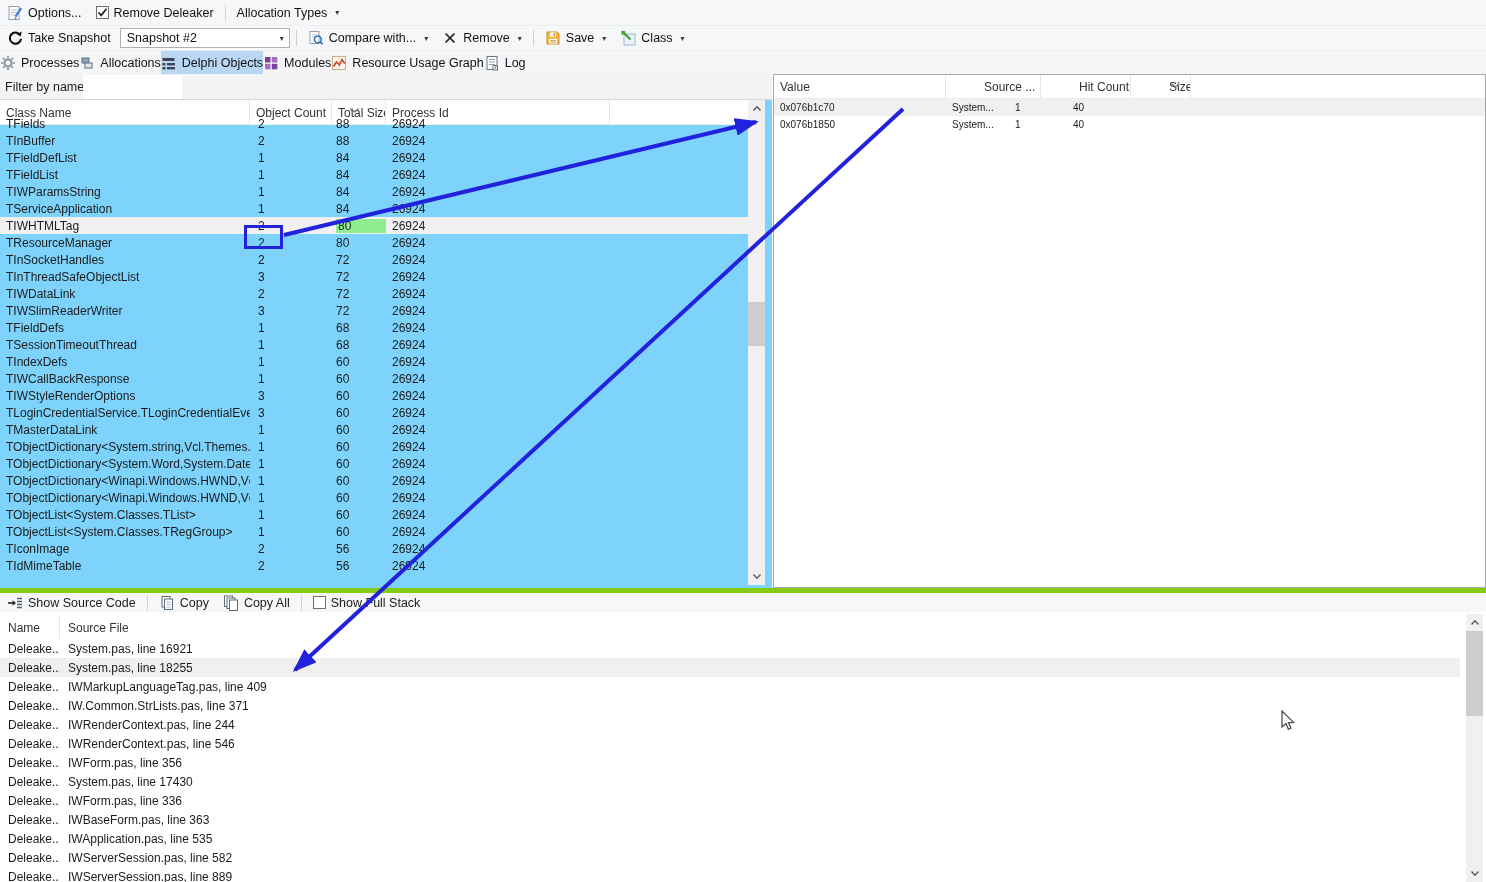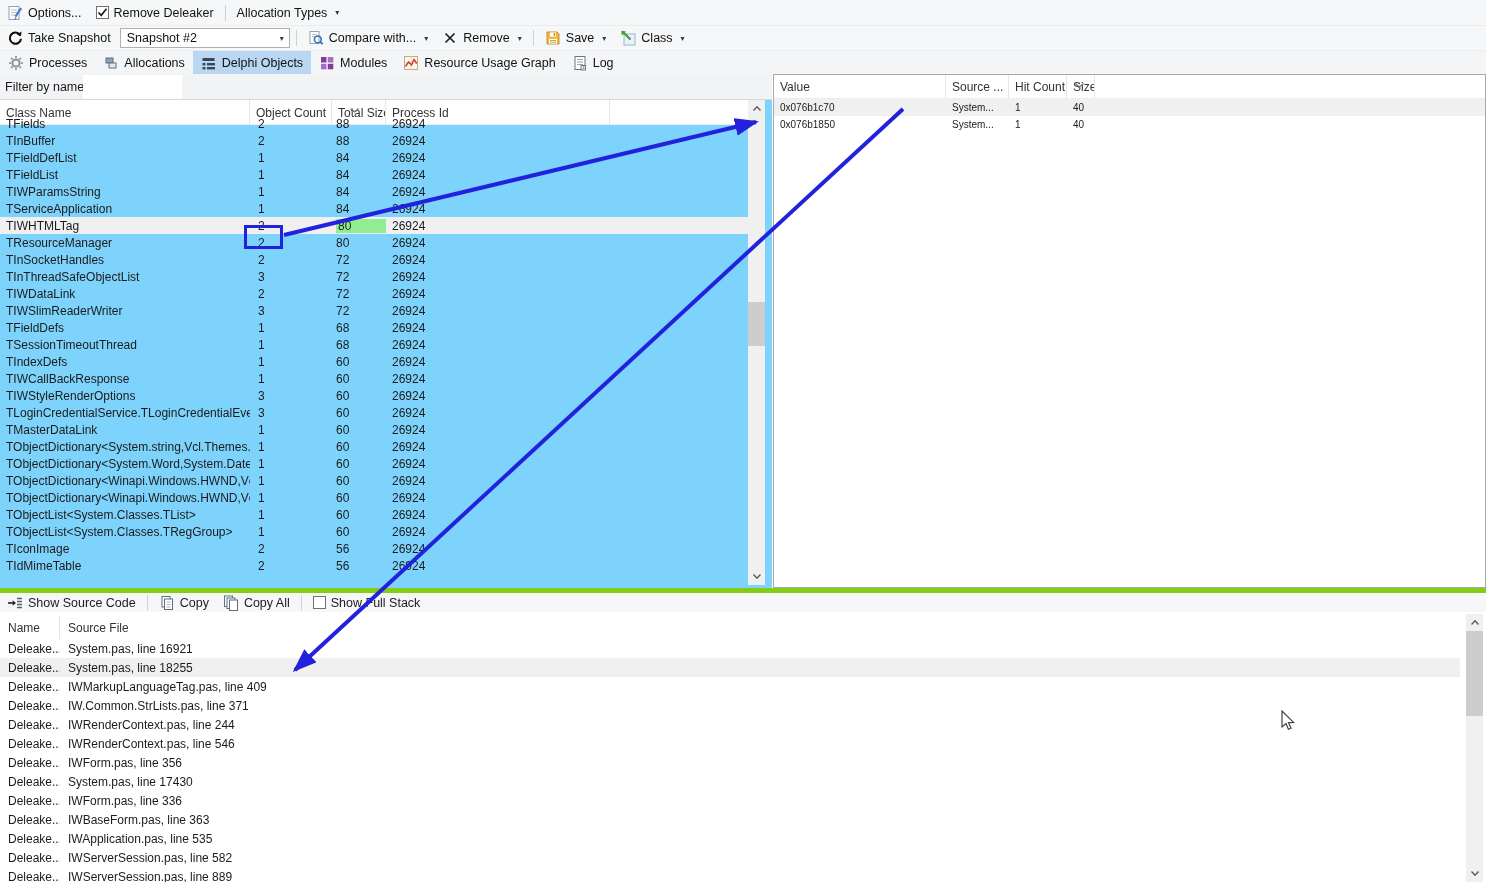--- a/index.html
+++ b/index.html
@@ -13,21 +13,21 @@
     background:#f6f7f8; font-size:12.5px; color:#121212; }
   #toolbar1 { top:0; height:26px; border-bottom:1px solid #ececec; }
   #toolbar2 { top:26px; height:25px; border-bottom:1px solid #ececec; }
   #tabbar   { top:51px; height:23px; background:#f4f5f6; }
   .tbtn { display:flex; align-items:center; gap:5px; padding:0 7px; height:100%; cursor:default; white-space:nowrap; }
   .vsep { width:1px; height:16px; background:#d2d2d2; margin:0 4px; }
   .caret { font-size:8px; color:#3a3a3a; margin-left:3px; }
   .cb { width:13px; height:13px; background:#fff; border:1px solid #707070; display:flex; align-items:center; justify-content:center; }
   .combo { width:170px; height:20px; background:#fff; border:1px solid #b0b0b0; display:flex;
     align-items:center; justify-content:space-between; padding:0 5px 0 6px; margin:0 2px; }
-  .tab { display:flex; align-items:center; gap:5px; padding:0 8px; height:23px; white-space:nowrap; }
+  .tab { display:flex; align-items:center; gap:5px; padding:0 0; height:23px; white-space:nowrap; }
   .tab.active { background:#b9d6f2; }
   .ic { display:inline-flex; width:16px; height:16px; flex:0 0 auto; }
   .ic svg { width:100%; height:100%; }
 
   
   #left-pane { position:absolute; top:74px; left:0; width:772px; height:514px; background:#7dd3fc; }
   #filter-row { position:absolute; top:0; left:0; right:0; height:26px; background:#f2f3f4;
     border-bottom:1px solid #d8d8d8; display:flex; align-items:center; font-size:12.5px; }
   #filter-row label { padding-left:5px; }
   #filter-input { position:absolute; left:83px; top:1px; width:99px; height:24px; border:none; outline:none;
@@ -50,21 +50,21 @@
 
   
   .vscroll { position:absolute; width:17px; background:#f0f0f0; }
   #obj-scroll { left:748px; top:26px; height:485px; }
   .sb-btn { position:absolute; left:0; width:17px; height:17px; display:flex; align-items:center; justify-content:center; }
   .sb-thumb { position:absolute; left:0; width:17px; background:#cdcdcd; }
 
   
   #right-pane { position:absolute; top:74px; left:773px; width:713px; height:514px;
     background:#fff; border:1px solid #a9a9a9; }
-  #val-header { height:24px; border-bottom:1px solid #ededed; }
+  #val-header { height:24px; border-bottom:1px solid #ededed;gap:32px; }
   .v-value { width:172px; } .v-src { width:63px; } .v-hit { width:58px; } .v-size { width:28px; }
   .val-row { display:flex; height:17px; align-items:center; font-size:10px; }
   .val-row.selected { background:#f0f0f0; }
   .vc { overflow:hidden; white-space:nowrap; flex:0 0 auto; padding-left:6px; }
 
   
   #stack-toolbar { position:absolute; top:588px; left:0; right:0; height:24px; background:#f6f7f8;
     border-top:5px solid #84cc16; display:flex; align-items:center; font-size:12.5px; }
   #stack-pane { position:absolute; top:612px; left:0; width:1486px; height:270px; background:#fff; overflow:hidden; }
   #stk-header { position:absolute; top:4px; left:0; height:23px; width:800px; }

